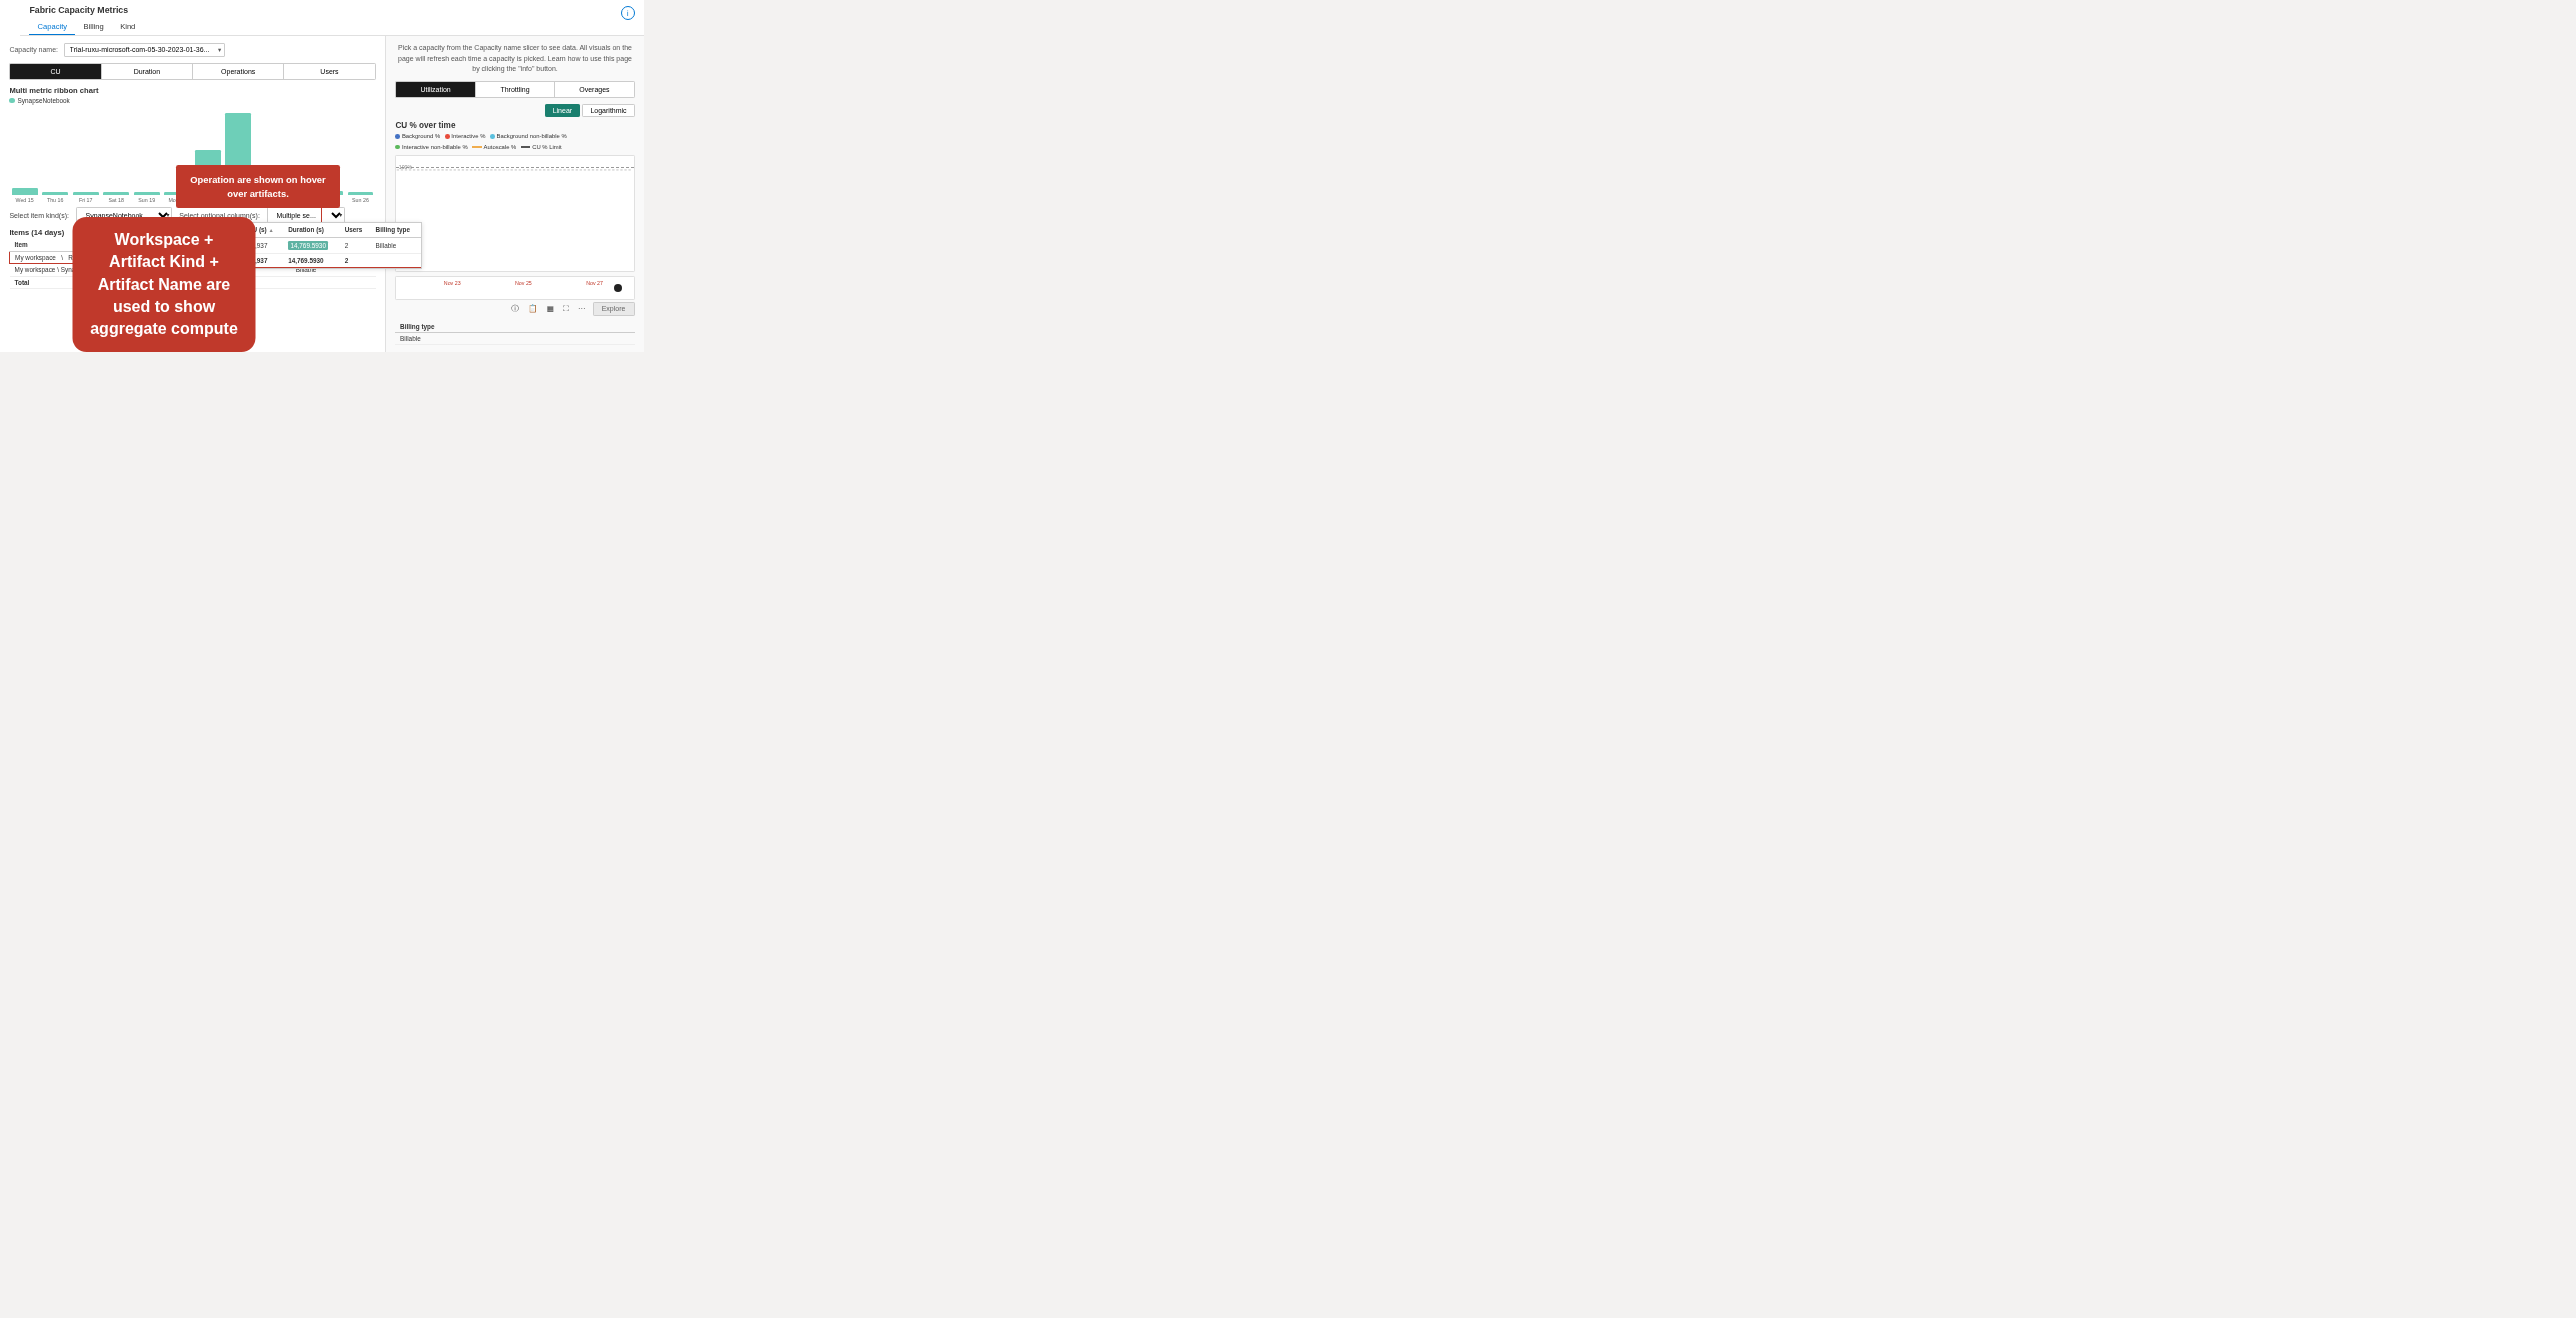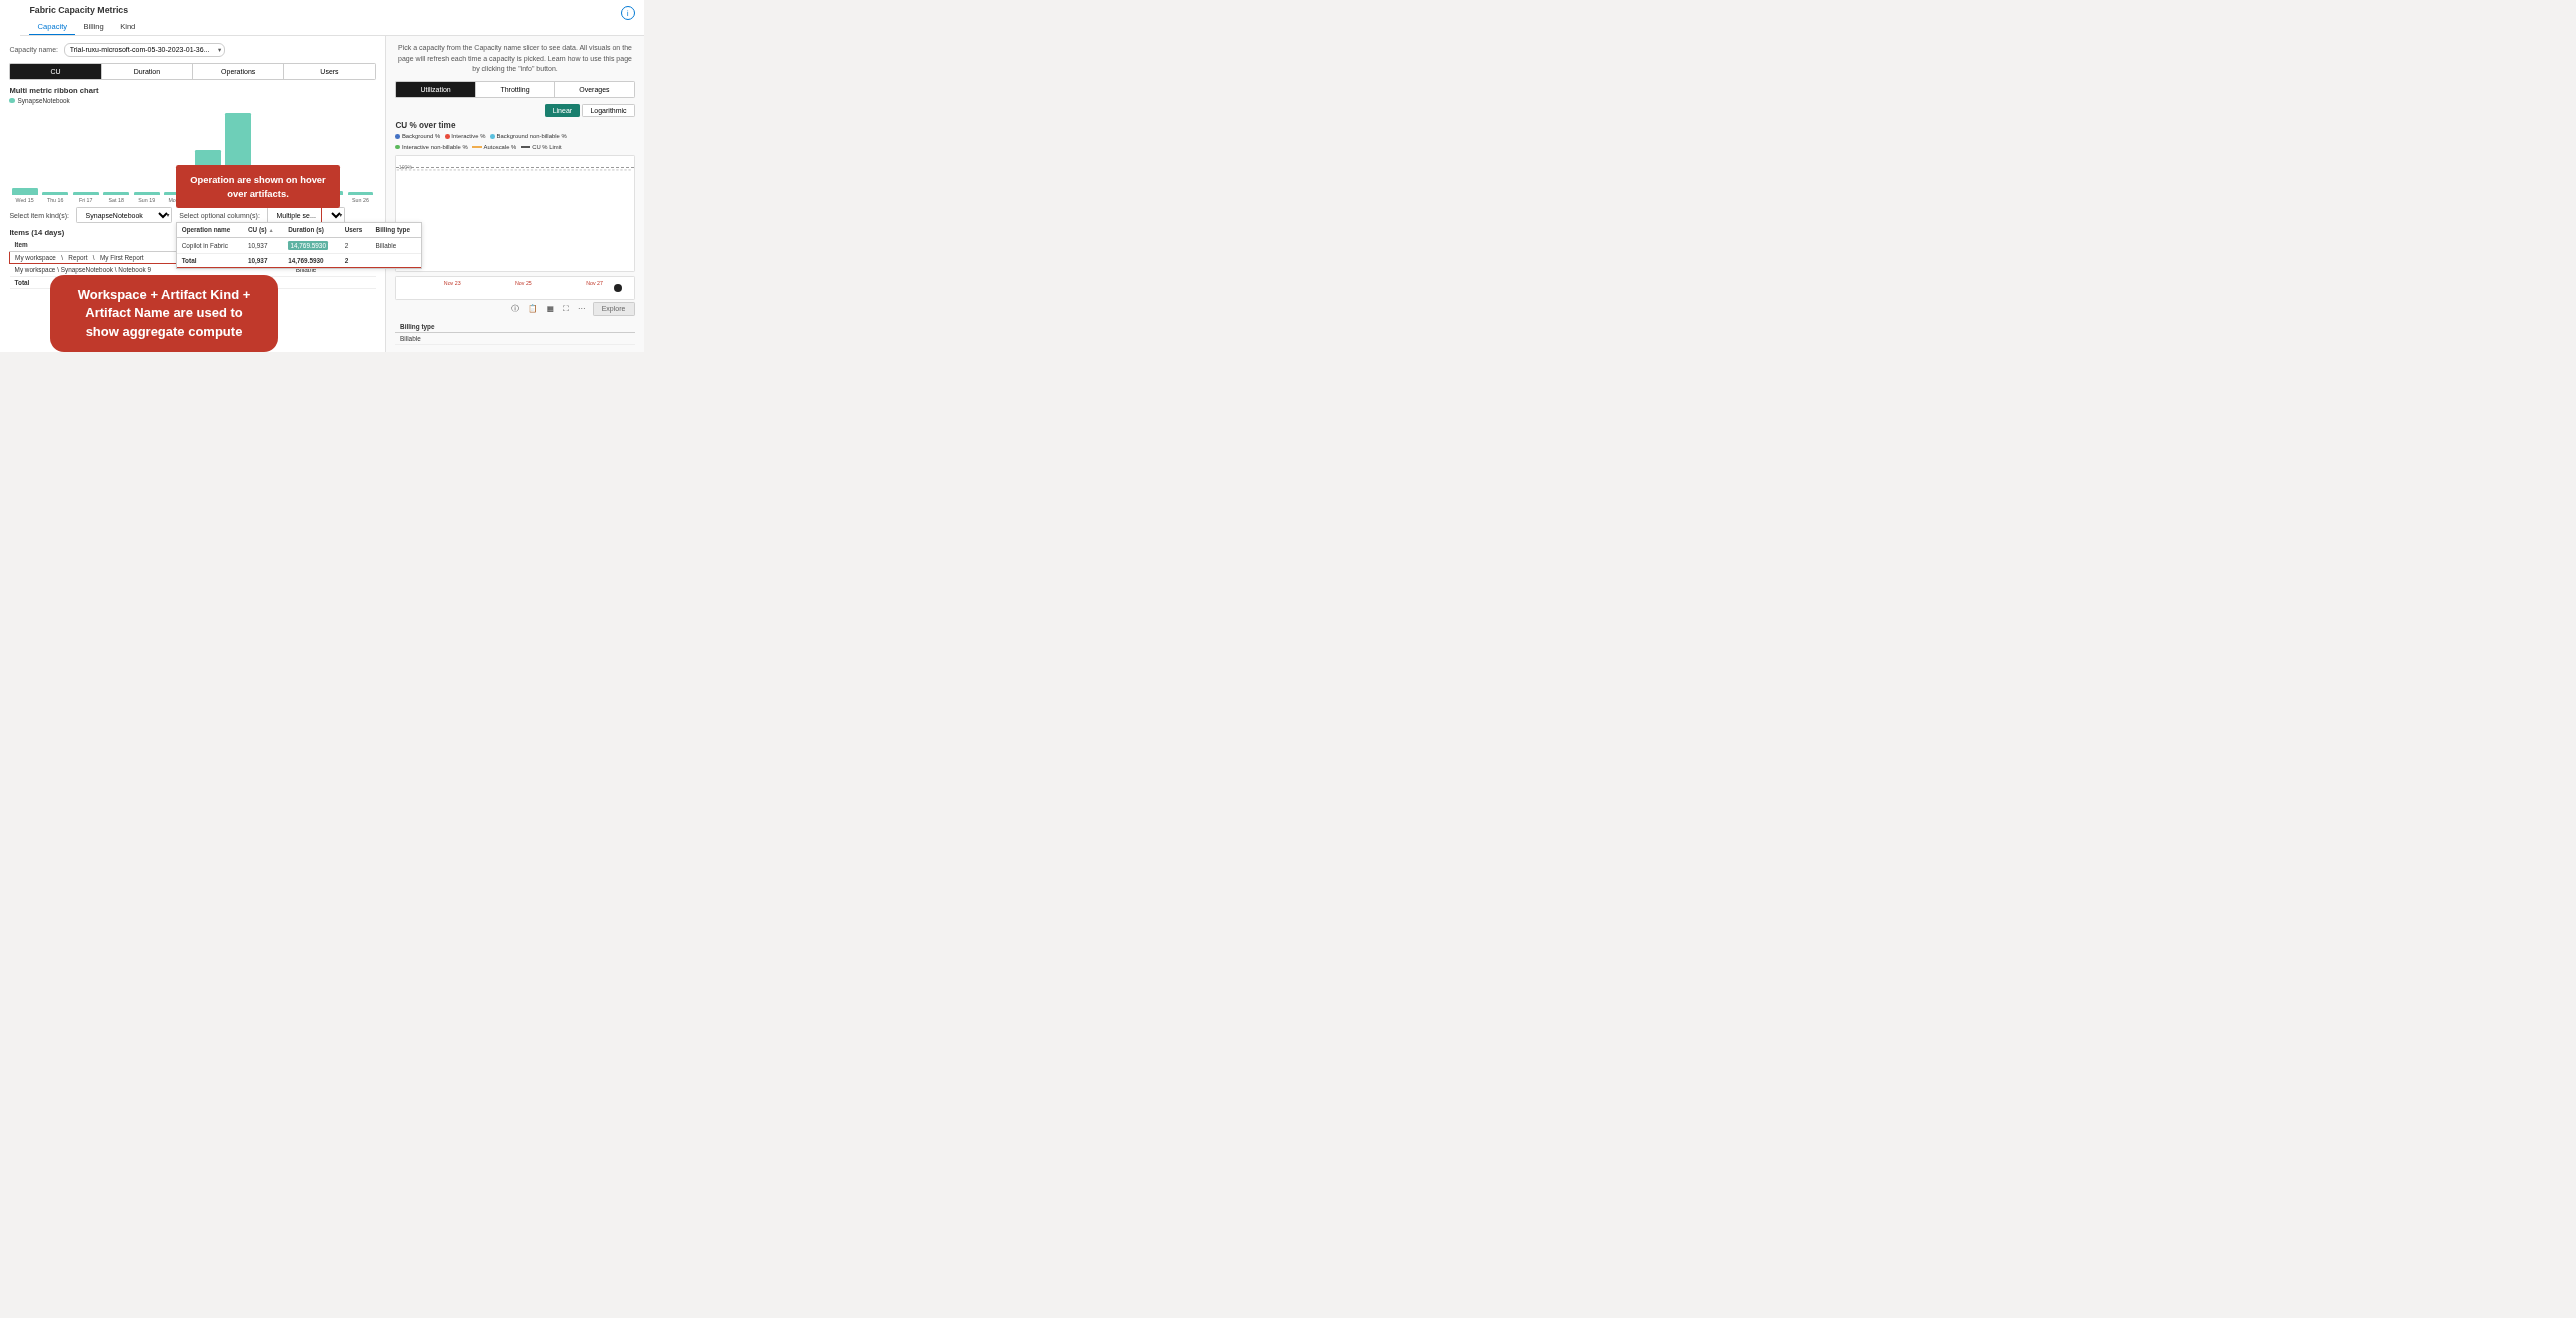--- a/index.html
+++ b/index.html
@@ -11,21 +11,21 @@
     .nav-tab { padding: 3.5px 8.2px; cursor: pointer; font-size: 7.6px; color: #333; border-bottom: 1.2px solid transparent; }
     .nav-tab.active { border-bottom: 1.2px solid #0078d4; color: #0078d4; font-weight: 500; }
 
     .main-content { display: flex; gap: 0; padding: 0; }
 
     
     .left-panel { flex: 0 0 386px; padding: 7px 9.4px; background: #fff; border-right: 0.6px solid #e0e0e0; position: relative; }
 
     .capacity-row { display: flex; align-items: center; gap: 5.9px; margin-bottom: 5.9px; }
     .capacity-label { font-size: 7px; color: #555; }
-    .capacity-select { border: 0.6px solid #ccc; border-radius: 6px; padding: 2.3px 14px 2.3px 4.7px; font-size: 7px; background: #fff; appearance: none; min-width: 117px; cursor: pointer; text-align: center; }
+    .capacity-select { border: 0.6px solid #ccc; border-radius: 1px; padding: 2.3px 14px 2.3px 4.7px; font-size: 7px; background: #fff; appearance: none; min-width: 117px; cursor: pointer; }
     .capacity-select-wrap { position: relative; display: inline-block; }
     .capacity-select-wrap::after { content: '▾'; position: absolute; right: 3.5px; top: 50%; transform: translateY(-50%); font-size: 6.4px; pointer-events: none; color: #555; }
 
     .tab-bar { display: flex; border: 0.6px solid #ccc; border-radius: 1.2px; overflow: hidden; margin-bottom: 5.9px; }
     .tab-btn { flex: 1; padding: 4.1px 5.9px; text-align: center; font-size: 7px; cursor: pointer; background: #fff; border: none; border-right: 0.6px solid #ccc; }
     .tab-btn:last-child { border-right: none; }
     .tab-btn.active { background: #1a1a1a; color: #fff; font-weight: 500; }
 
     .chart-title { font-size: 7.6px; font-weight: 700; margin-bottom: 2.3px; }
     .legend-item { display: flex; align-items: center; gap: 2.3px; font-size: 6.4px; margin-bottom: 4.7px; }
@@ -83,21 +83,21 @@
     .cu-chart-area { height: 117px; background: #fff; border: 0.6px solid #e0e0e0; border-radius: 1.2px; position: relative; overflow: hidden; margin-bottom: 4.7px; }
     .cu-100-line { position: absolute; top: 11.7px; left: 0; right: 0; border-top: 0.6px dashed #999; }
     .cu-100-label { position: absolute; top: 8.2px; left: 2.3px; font-size: 5.3px; color: #888; }
 
     .timeline-area { height: 23.4px; background: #fff; border: 0.6px solid #e0e0e0; border-radius: 1.2px; position: relative; margin-bottom: 2.3px; }
     .timeline-tick { position: absolute; top: 2.3px; font-size: 5.3px; color: #c0392b; }
     .timeline-scrubber { position: absolute; right: 11.7px; top: 50%; transform: translateY(-50%); width: 8.2px; height: 8.2px; background: #222; border-radius: 50%; }
     .explore-btn { float: right; padding: 2.3px 8.2px; font-size: 7px; background: #e9e9e9; border: 0.6px solid #ccc; border-radius: 1.2px; cursor: pointer; color: #666; }
 
     
-    .bottom-red-callout { position: absolute; bottom: 0; left: 50%; transform: translateX(-50%); background: #c0392b; color: #fff; border-radius: 14px; padding: 11.7px 17.6px; font-size: 13px; font-weight: 600; text-align: center; line-height: 1.4; width: 228px; z-index: 50; }
+    .bottom-red-callout { position: absolute; bottom: 0; left: 50%; transform: translateX(-50%); background: #c0392b; color: #fff; border-radius: 14px; padding: 11.7px 17.6px; font-size: 16px; font-weight: 600; text-align: center; line-height: 1.4; width: 183px; z-index: 50; }
     .bottom-arrow { position: absolute; top: -29px; left: 35px; width: 1.2px; height: 29px; background: #c0392b; }
     .bottom-arrow::before { content: ''; position: absolute; top: 0; left: -2.3px; width: 5.9px; height: 5.9px; border-radius: 50%; background: #c0392b; }
 
     .info-circle { position: absolute; top: 5.9px; right: 9.4px; width: 14px; height: 14px; border-radius: 50%; border: 1.2px solid #0078d4; display: flex; align-items: center; justify-content: center; font-size: 7.6px; color: #0078d4; cursor: pointer; background: #fff; }
     .icon-btn { cursor: pointer; padding: 1.2px 2.3px; }
 
     .right-table { width: 100%; border-collapse: collapse; font-size: 6.4px; margin-top: 4.7px; }
     .right-table th { text-align: left; padding: 2.3px 4.7px; border-bottom: 0.6px solid #ccc; }
     .right-table td { padding: 2.3px 4.7px; border-bottom: 0.6px solid #eee; }
   </style>

